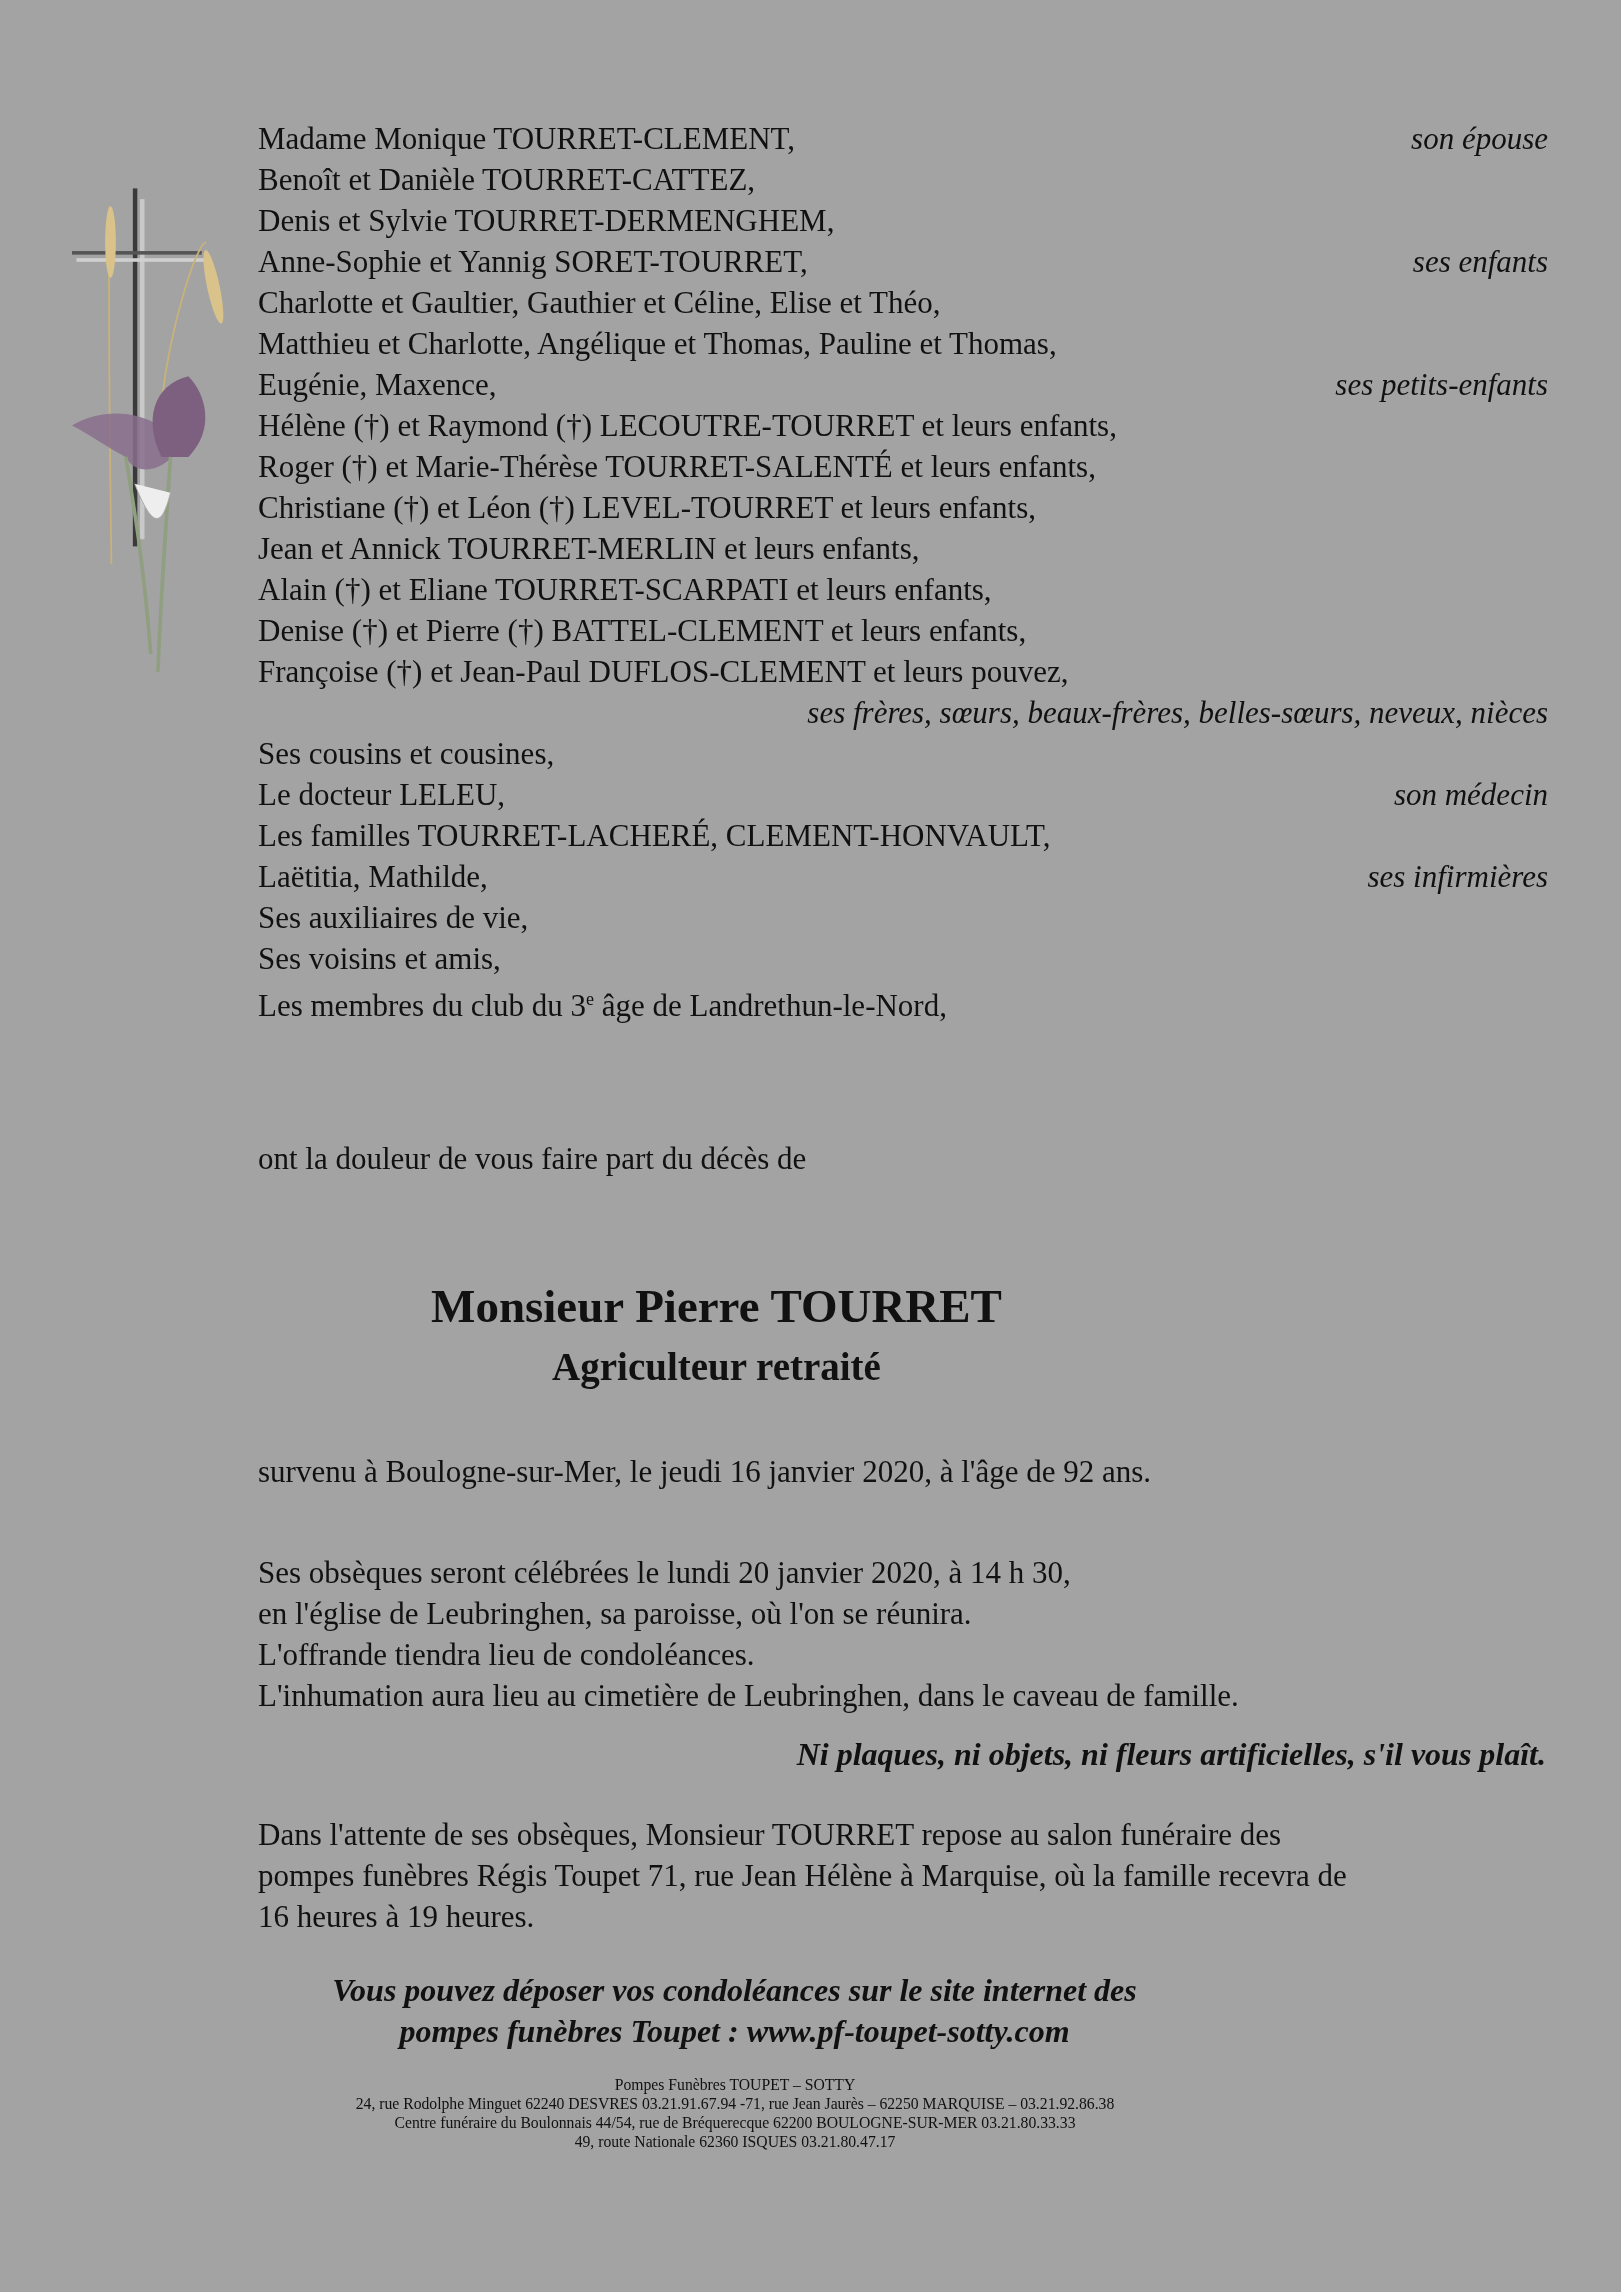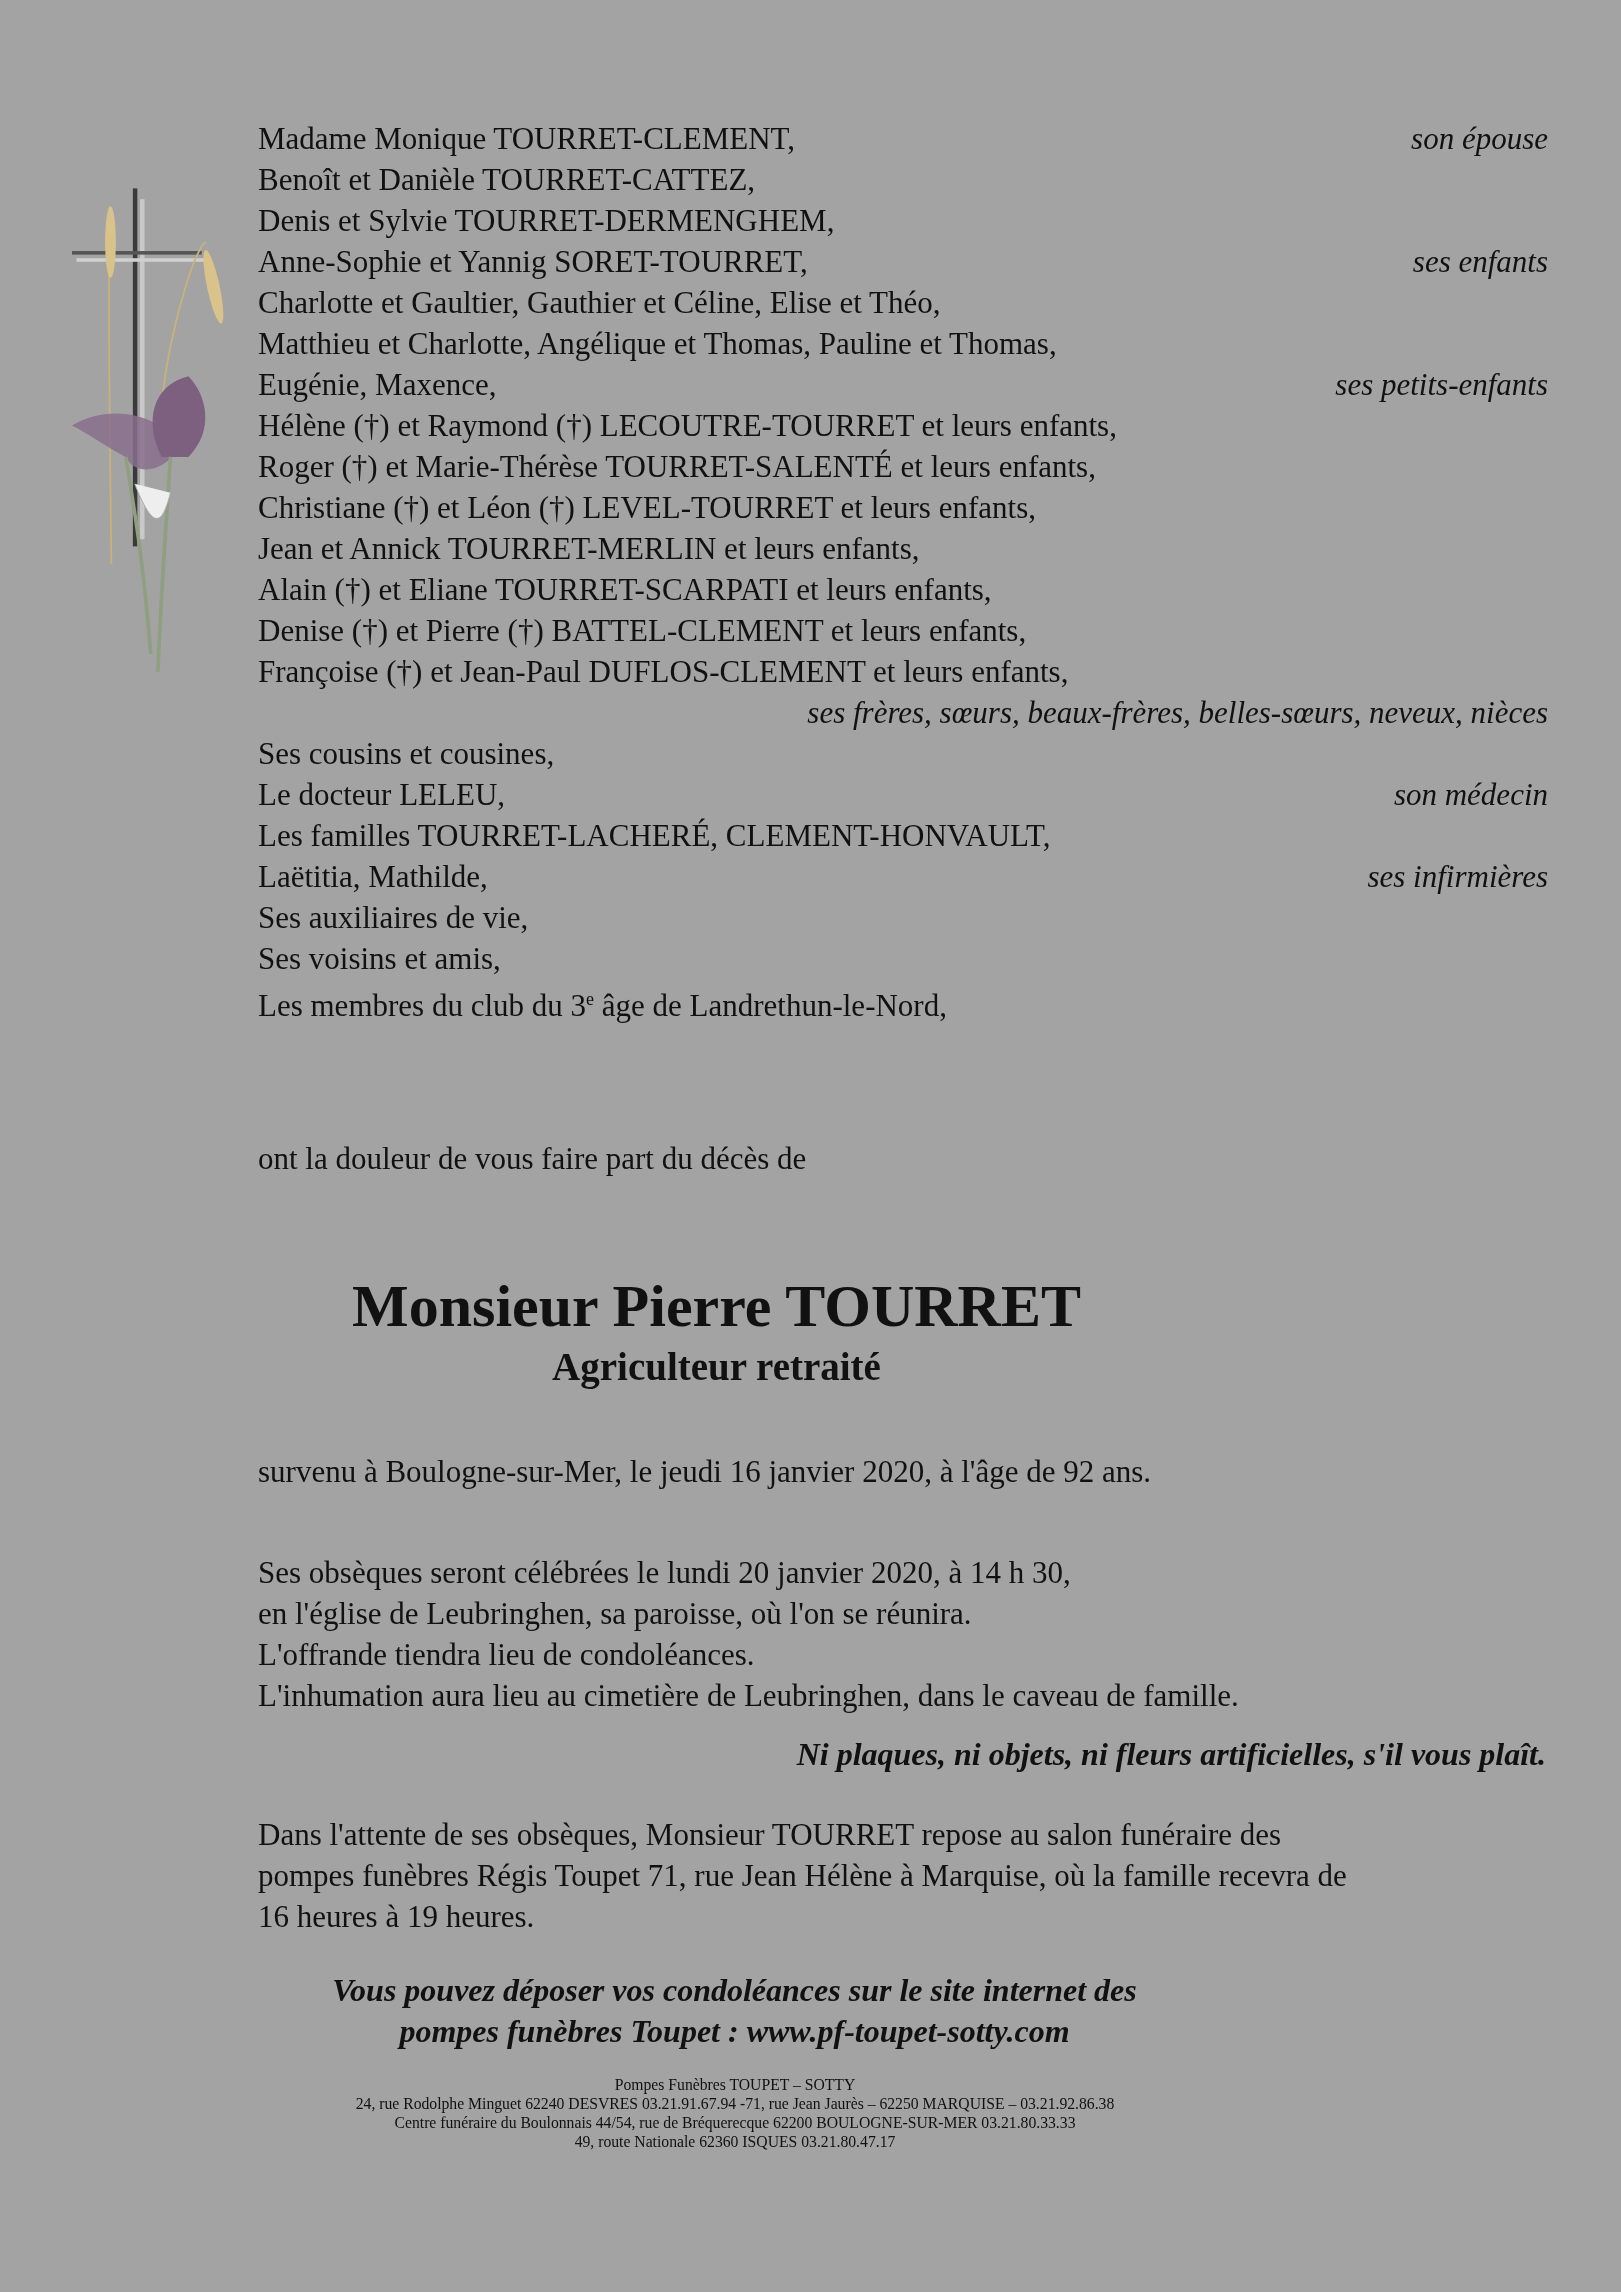--- a/index.html
+++ b/index.html
@@ -12,21 +12,21 @@
 
   
   .family { position: absolute; left: 258px; top: 118px; width: 1290px; }
   .row { position: relative; height: 41px; font-size: 31px; line-height: 41px; white-space: nowrap; }
   .row .name { position: absolute; left: 0; }
   .row .rel { position: absolute; right: 0; font-style: italic; }
 
   .announce { position: absolute; left: 258px; top: 1139px; font-size: 31px; line-height: 40px; }
 
   .deceased { position: absolute; left: 0; width: 1621px; top: 1270px; text-align: center; }
-  .deceased .dname { font-weight: bold; font-size: 60px; line-height: 72px; display: block;
+  .deceased .dname { font-weight: bold; font-size: 47px; line-height: 72px; display: block;
                      margin-left: 188px; width: 1057px; text-align: center; }
   .deceased .dtitle { font-weight: bold; font-size: 39px; line-height: 50px; display: block;
                       margin-left: 188px; width: 1057px; text-align: center; }
 
   .para { position: absolute; left: 258px; font-size: 31px; line-height: 41px; white-space: nowrap; }
   .p-death { top: 1451px; }
   .p-funeral { top: 1552px; }
   .p-noflowers { position: absolute; right: 75px; top: 1736px; font-size: 32px; font-weight: bold; font-style: italic; }
   .p-wake { top: 1814px; }
 
@@ -112,21 +112,21 @@
       </div>
       <div class="row">
         <span class="name">Alain (†) et Eliane TOURRET-SCARPATI et leurs enfants,</span>
         <span class="rel"></span>
       </div>
       <div class="row">
         <span class="name">Denise (†) et Pierre (†) BATTEL-CLEMENT et leurs enfants,</span>
         <span class="rel"></span>
       </div>
       <div class="row">
-        <span class="name">Françoise (†) et Jean-Paul DUFLOS-CLEMENT et leurs enfants,</span>
+        <span class="name">Françoise (†) et Jean-Paul DUFLOS-CLEMENT et leurs pouvez,</span>
         <span class="rel"></span>
       </div>
       <div class="row">
         <span class="name"></span>
         <span class="rel">ses frères, sœurs, beaux-frères, belles-sœurs, neveux,  nièces</span>
       </div>
       <div class="row">
         <span class="name">Ses cousins et cousines,</span>
         <span class="rel"></span>
       </div>

